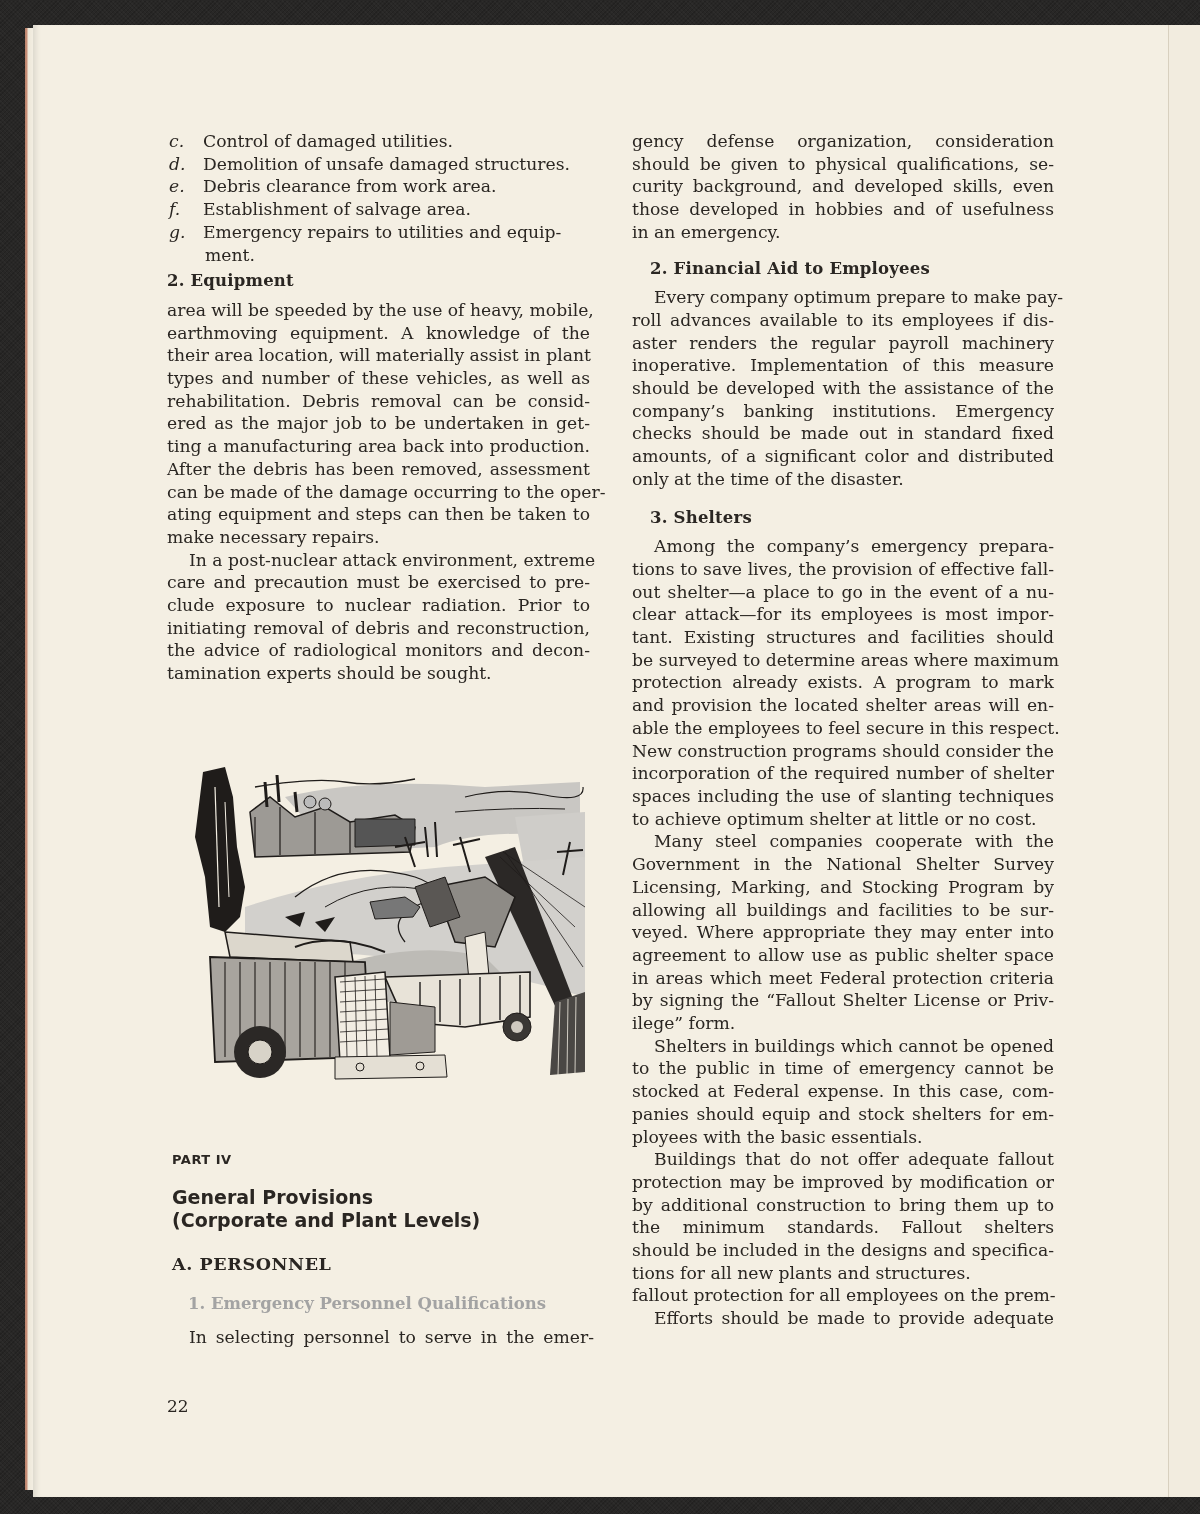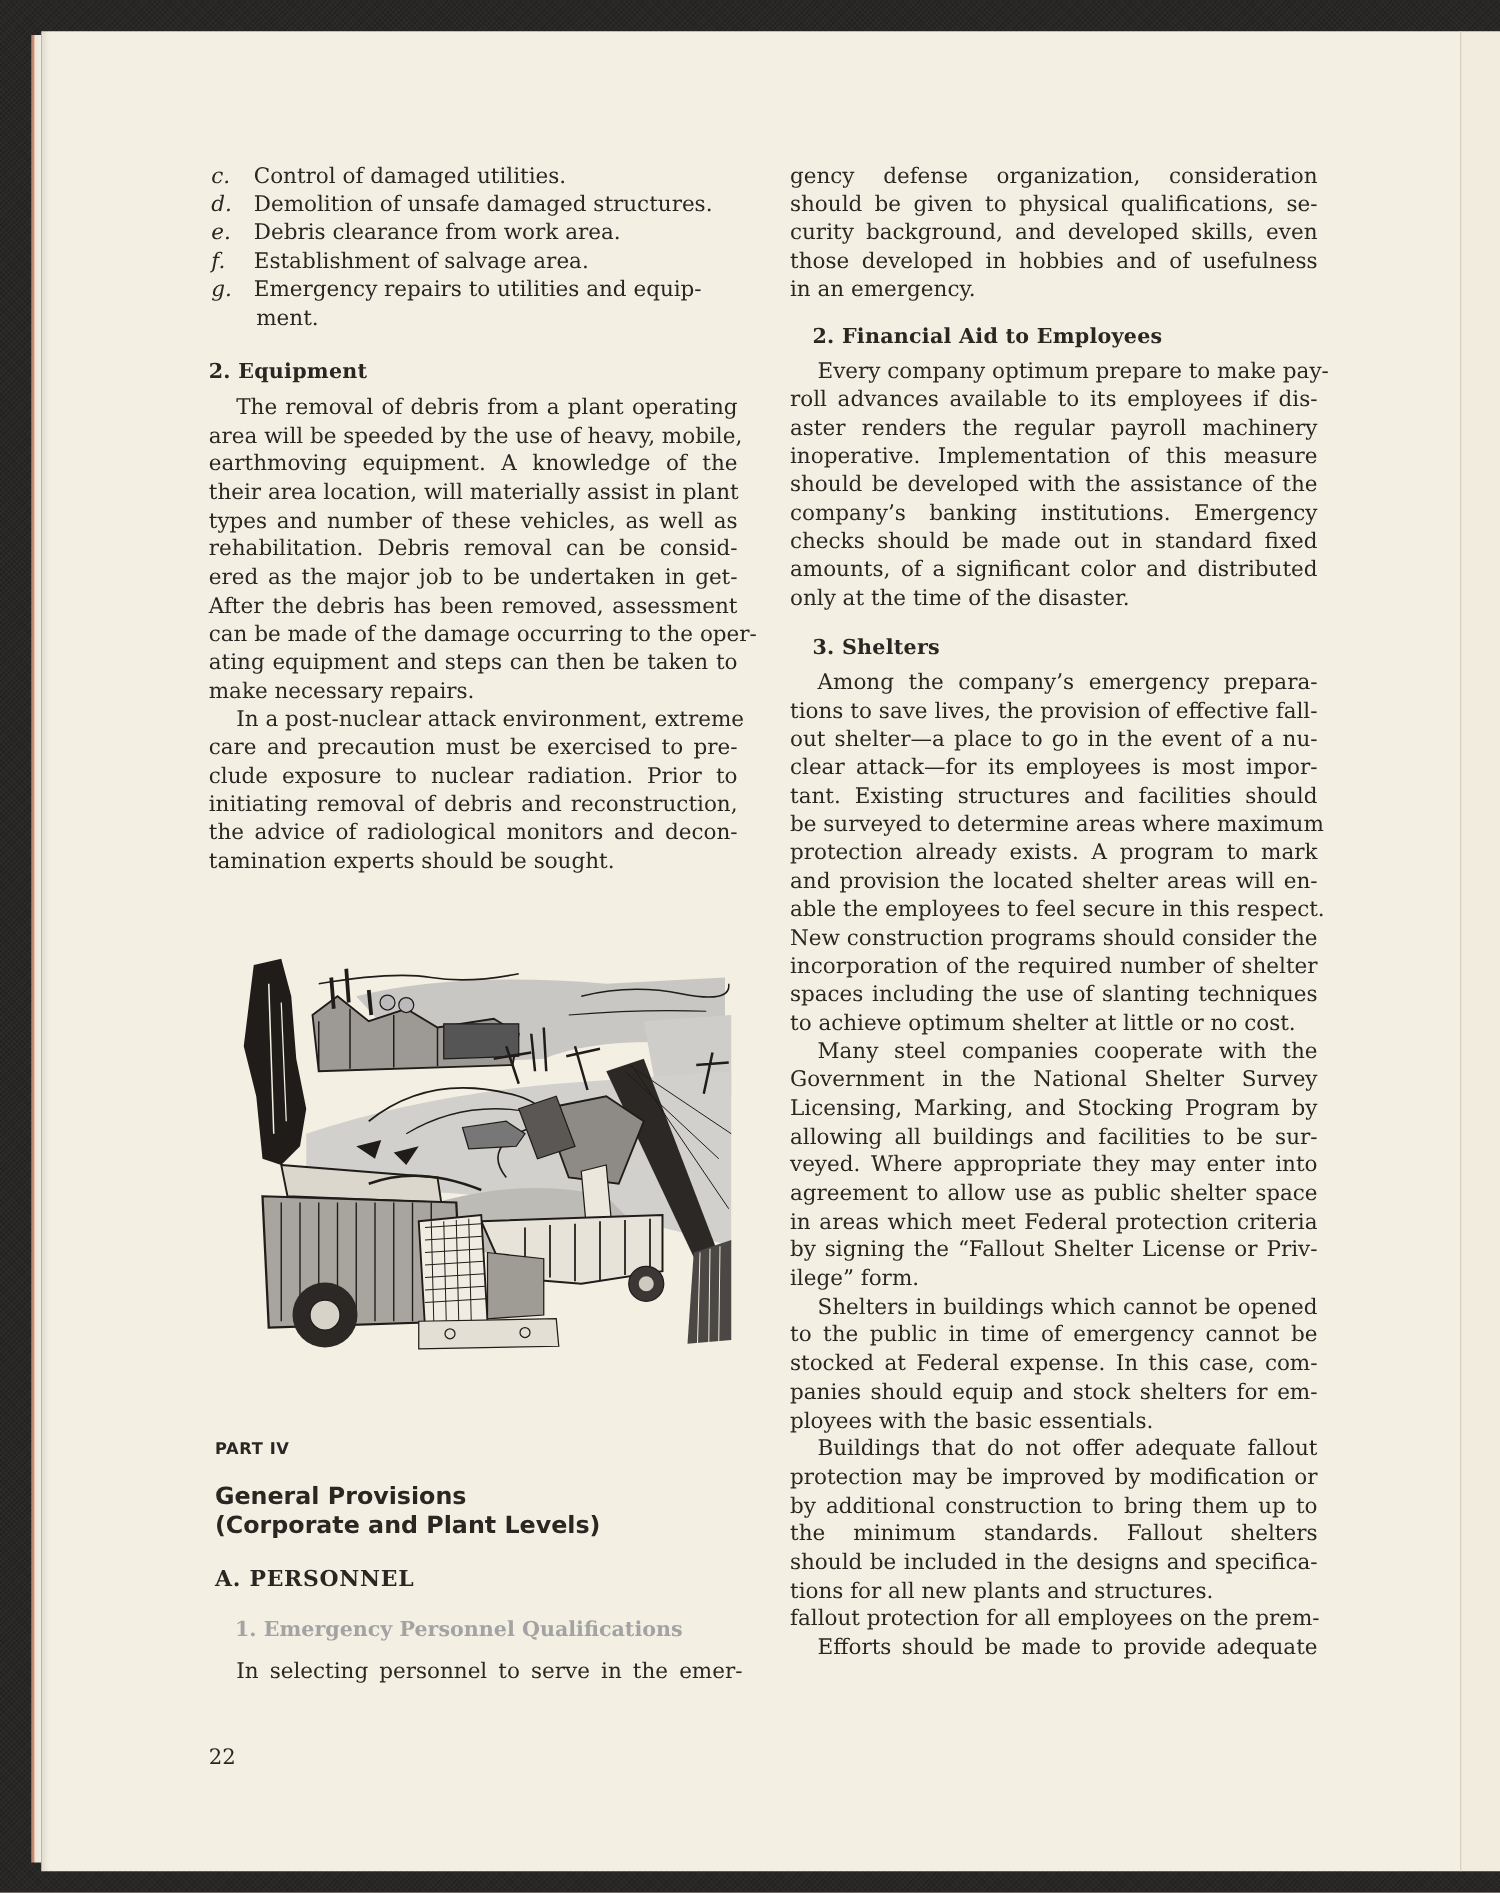--- a/index.html
+++ b/index.html
@@ -81,30 +81,30 @@
 <div class="col col-left">
   <div>
     <span class="list-item"><span class="letter">c.</span><span class="body">Control of damaged utilities.</span></span>
     <span class="list-item"><span class="letter">d.</span><span class="body">Demolition of unsafe damaged structures.</span></span>
     <span class="list-item"><span class="letter">e.</span><span class="body">Debris clearance from work area.</span></span>
     <span class="list-item"><span class="letter">f.</span><span class="body">Establishment of salvage area.</span></span>
     <span class="list-item"><span class="letter">g.</span><span class="body">Emergency repairs to utilities and equip-</span></span>
     <span class="list-item cont">ment.</span>
   </div>
 
-  <span class="heading-num" style="margin-top:20px;">2. Equipment</span>
-
-  <div class="para">
-    <span class="line indent">The removal of debris from a plant operating</span>
+  <span class="heading-num" style="margin-top:4px;">2. Equipment</span>
+
+  <div class="para">
     <span class="line">area will be speeded by the use of heavy, mobile,</span>
     <span class="line">earthmoving equipment.  A knowledge of the</span>
     <span class="line">their area location, will materially assist in plant</span>
     <span class="line">types and number of these vehicles, as well as</span>
     <span class="line">rehabilitation.  Debris removal can be consid-</span>
     <span class="line">ered as the major job to be undertaken in get-</span>
+    <span class="line">ting a manufacturing area back into production.</span>
     <span class="line">After the debris has been removed, assessment</span>
     <span class="line">can be made of the damage occurring to the oper-</span>
     <span class="line">ating equipment and steps can then be taken to</span>
     <span class="line last">make necessary repairs.</span>
   </div>
 
   <div class="para">
     <span class="line indent">In a post-nuclear attack environment, extreme</span>
     <span class="line">care and precaution must be exercised to pre-</span>
     <span class="line">clude exposure to nuclear radiation.  Prior to</span>

